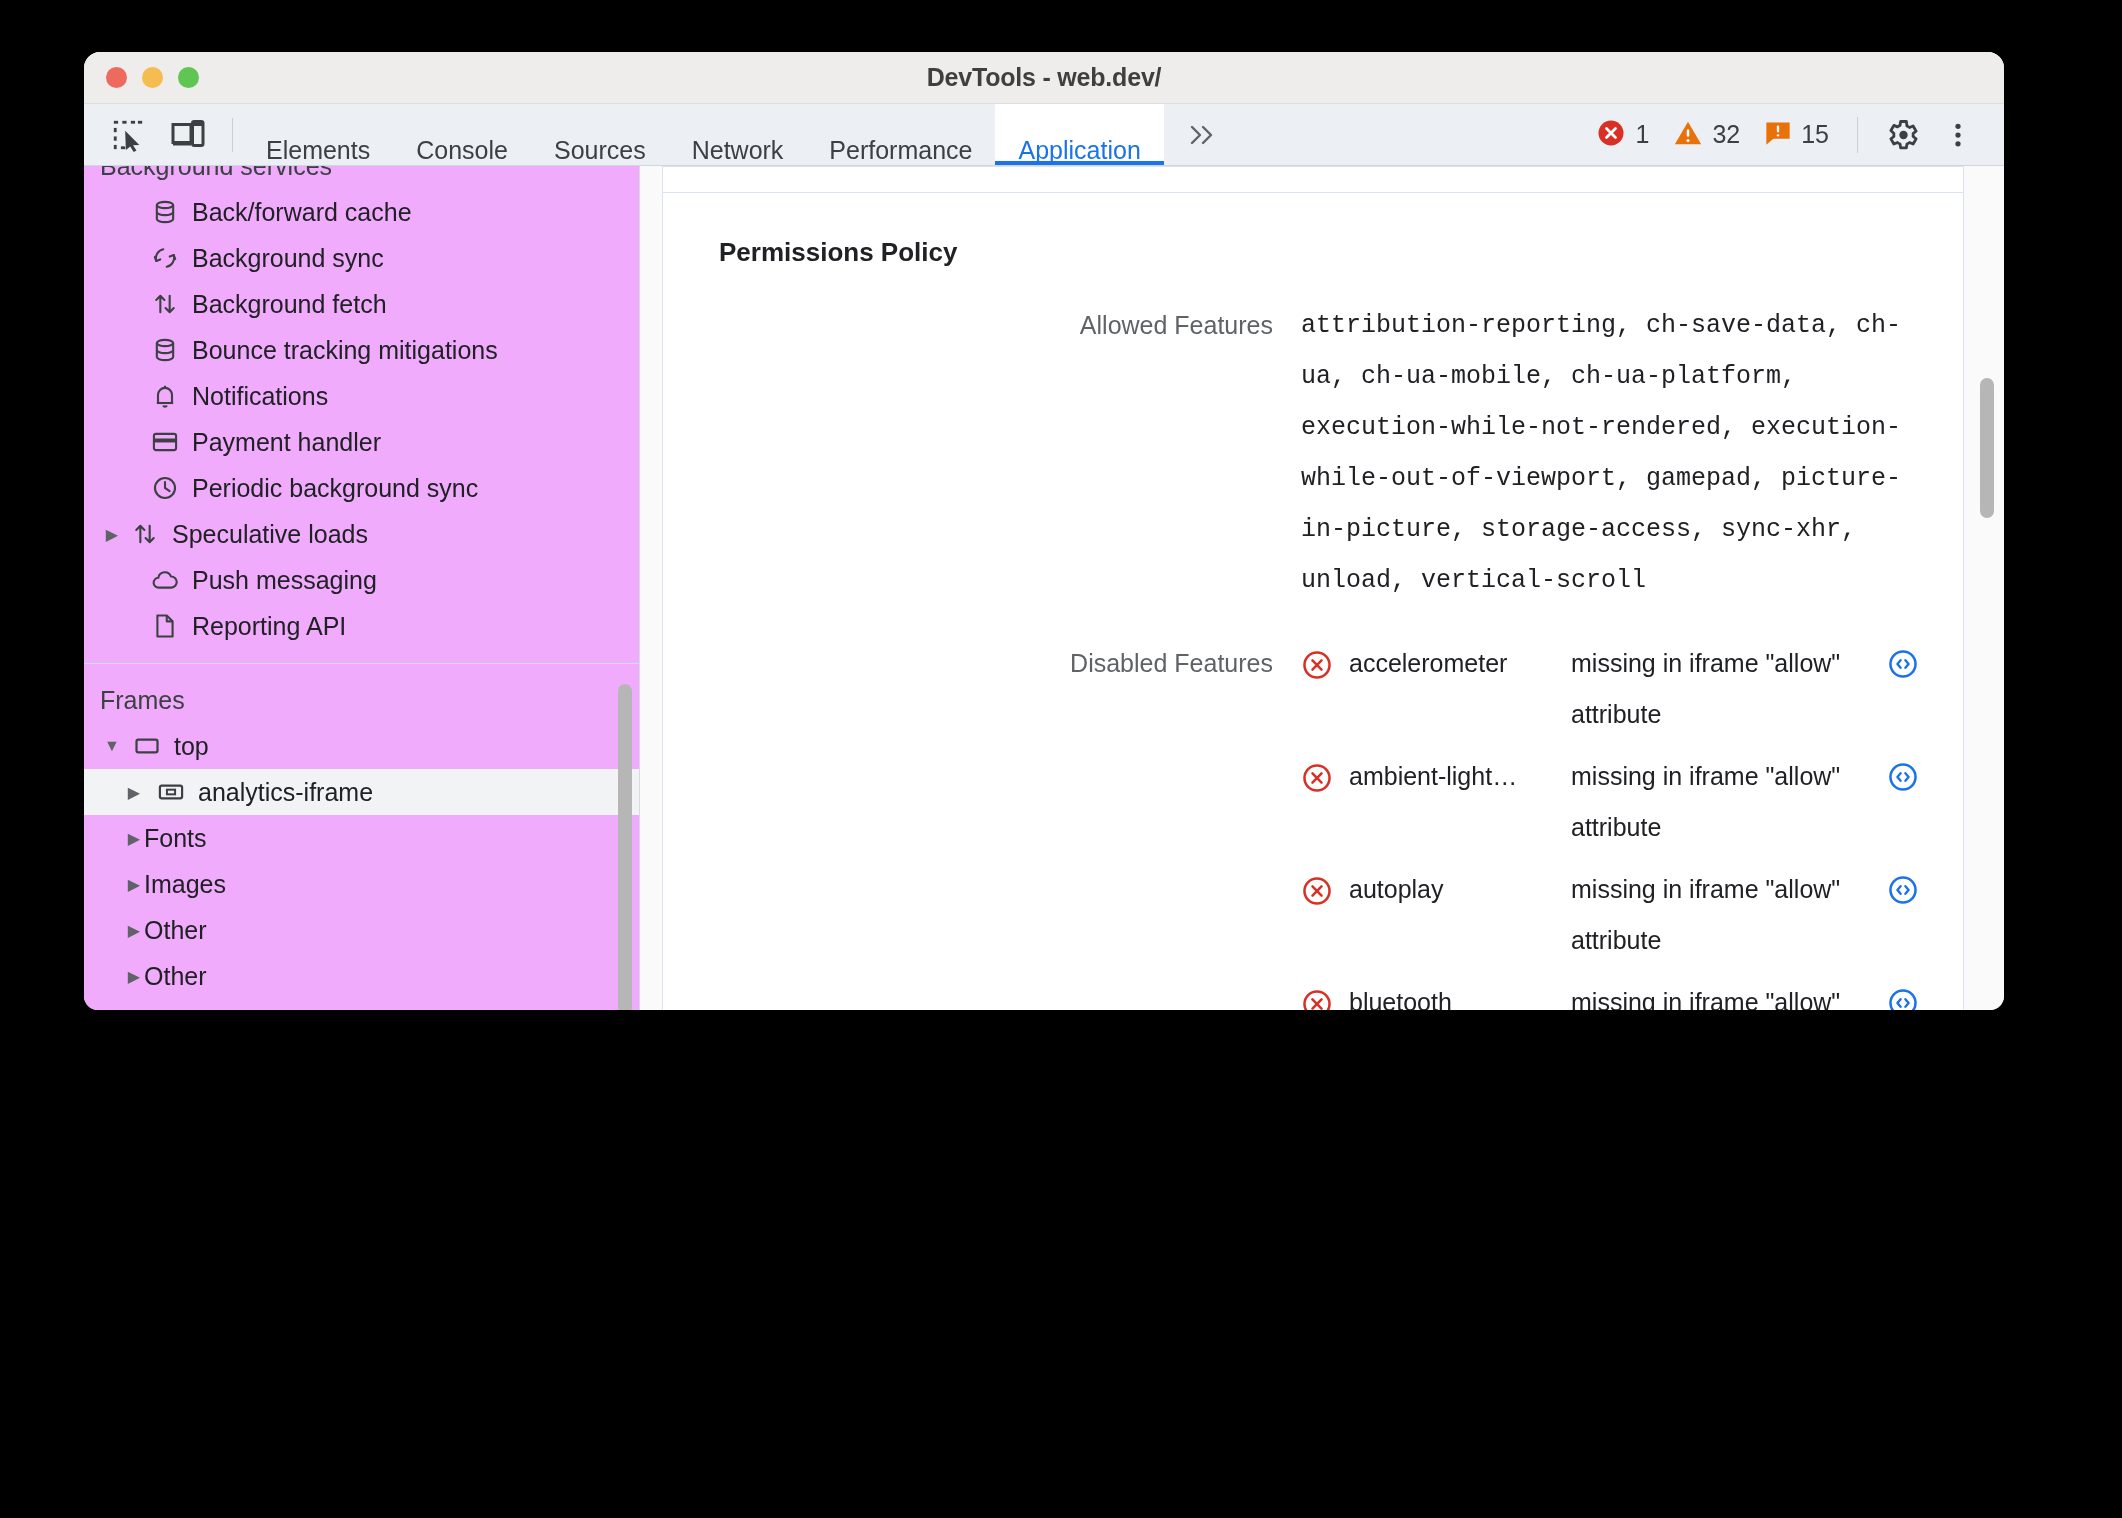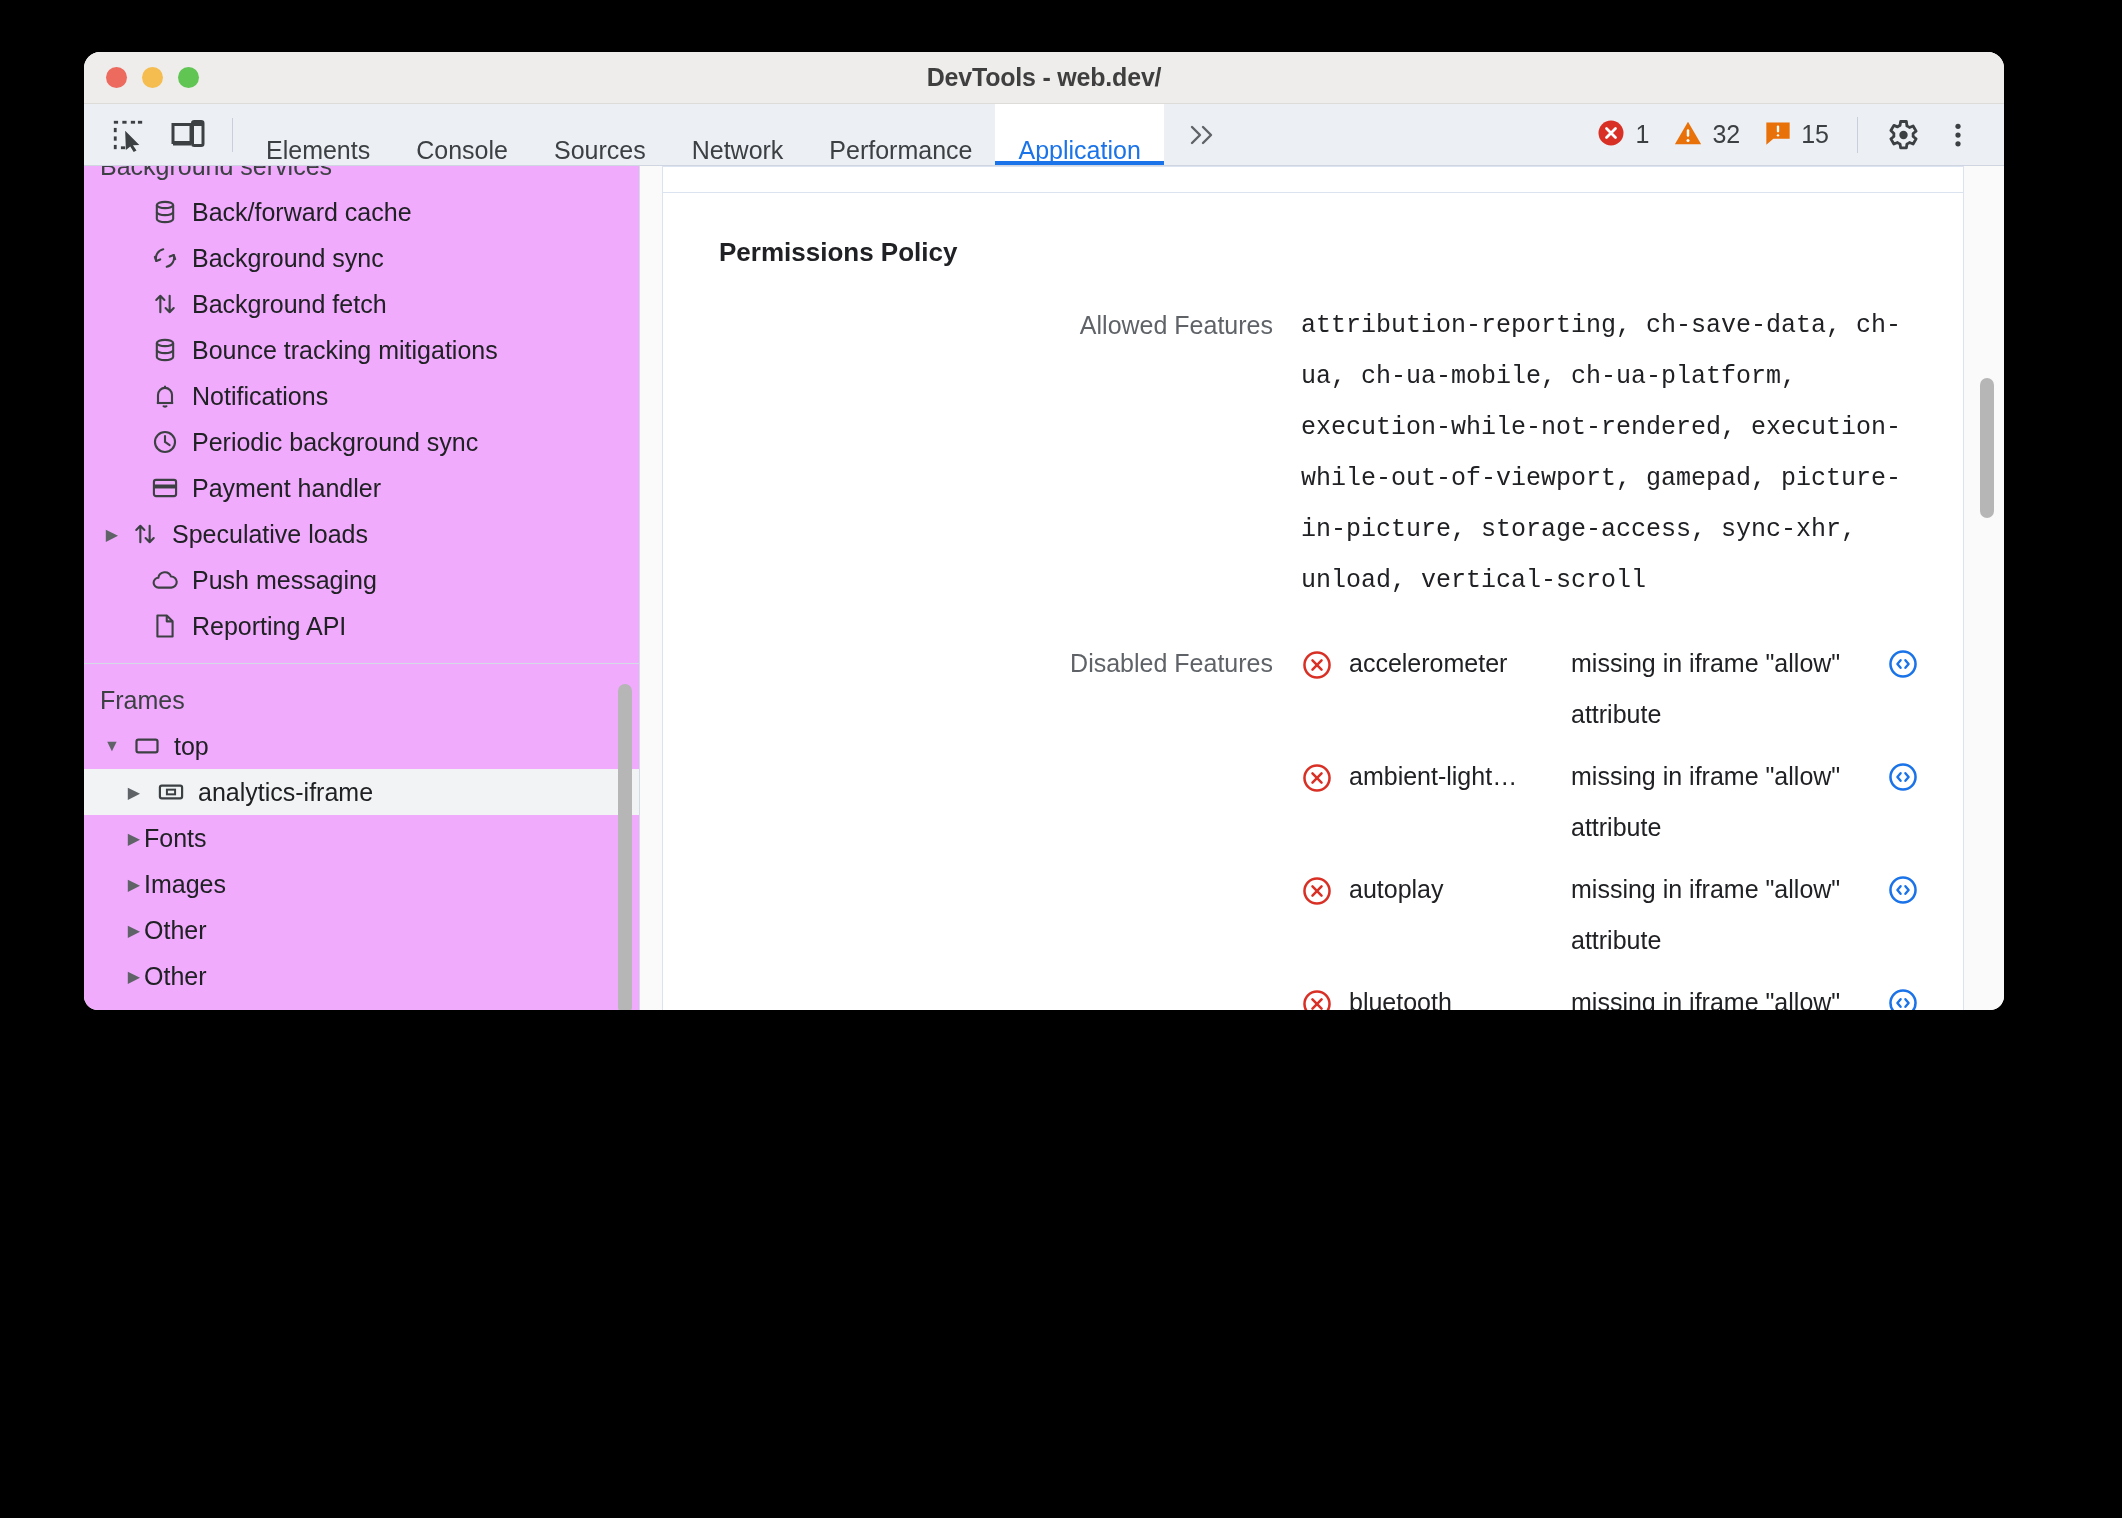--- a/index.html
+++ b/index.html
@@ -375,40 +375,40 @@
                   </g>
                 </svg>
             </span>
             <span class="lbl">Notifications</span>
           </div>
 
           <div class="tree-row indent-2">
             <span class="tw empty">▶</span>
             <span class="ic">
               <svg width="28" height="28" viewBox="0 0 24 24">
+                <rect x="2.5" y="5" width="19" height="14" rx="1.8" fill="none" stroke="#3c4043" stroke-width="1.8"></rect>
+                <rect x="2.5" y="9" width="19" height="3.4" fill="#3c4043"></rect>
+              </svg>
+            </span>
+            <span class="lbl">Payment handler</span>
+          </div>
+
+          <div class="tree-row indent-2">
+            <span class="tw empty">▶</span>
+            <span class="ic">
+              <svg width="28" height="28" viewBox="0 0 24 24">
                   <g fill="none" stroke="#3c4043" stroke-width="1.8" stroke-linecap="round">
               <circle cx="12" cy="12" r="8.6"></circle>
                     <path d="M12 6.8V12l4 2.6"></path>
                   </g>
                 </svg>
             </span>
             <span class="lbl">Periodic background sync</span>
           </div>
 
-          <div class="tree-row indent-2">
-            <span class="tw empty">▶</span>
-            <span class="ic">
-              <svg width="28" height="28" viewBox="0 0 24 24">
-                <rect x="2.5" y="5" width="19" height="14" rx="1.8" fill="none" stroke="#3c4043" stroke-width="1.8"></rect>
-                <rect x="2.5" y="9" width="19" height="3.4" fill="#3c4043"></rect>
-              </svg>
-            </span>
-            <span class="lbl">Payment handler</span>
-          </div>
-
           <div class="tree-row indent-1">
             <span class="tw">▶</span>
             <span class="ic" style="margin-left:6px;">
               <svg width="28" height="28" viewBox="0 0 24 24">
                   <g fill="none" stroke="#3c4043" stroke-width="1.8" stroke-linecap="round" stroke-linejoin="round">
               <path d="M8 19V5M8 5L4.5 8.5M8 5l3.5 3.5"></path>
                     <path d="M16 5v14M16 19l3.5-3.5M16 19l-3.5-3.5"></path>
                   </g>
                 </svg>
             </span>

